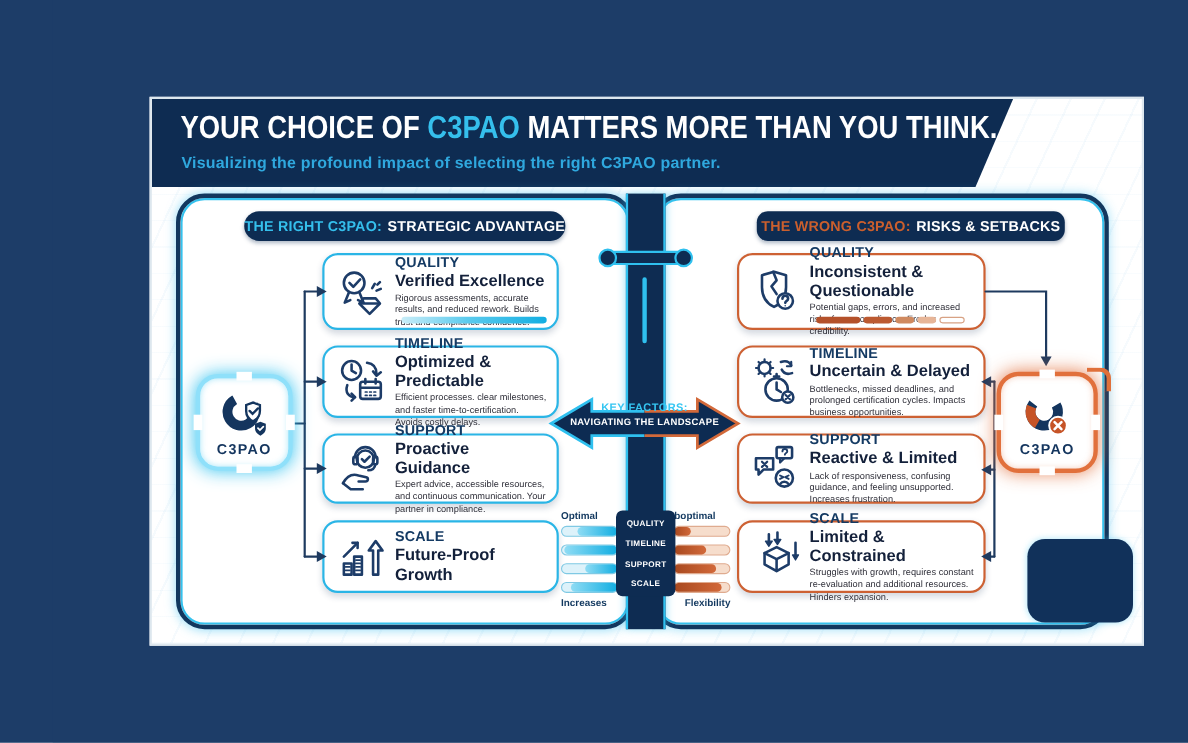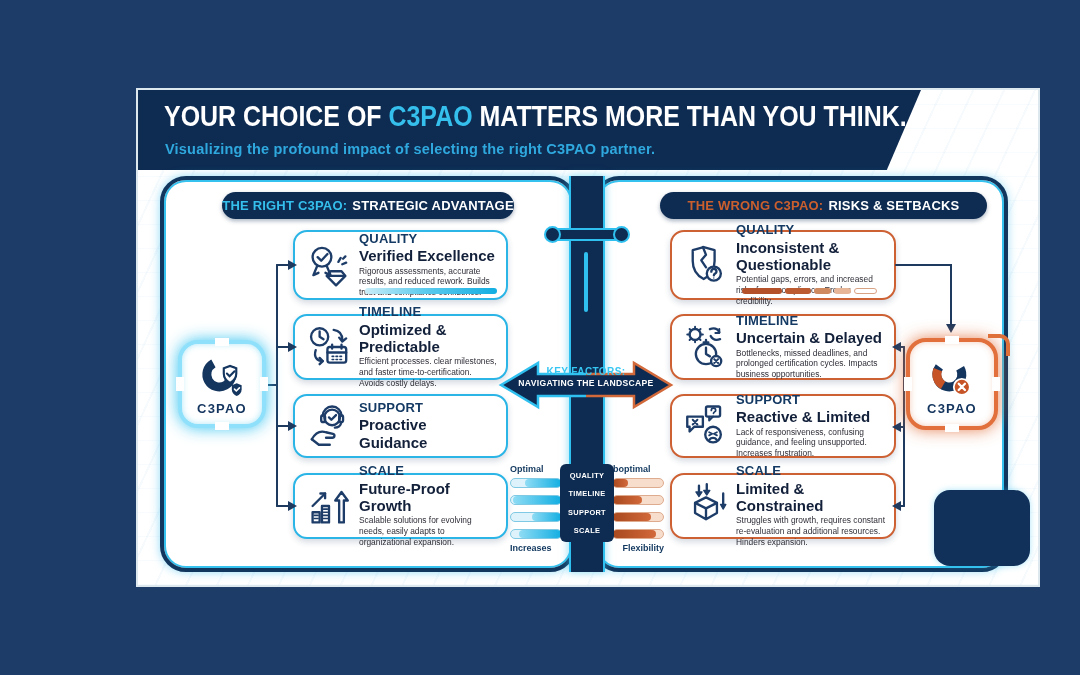--- a/index.html
+++ b/index.html
@@ -32,21 +32,21 @@
   .divider-handle::after{right:-10px;}
   .divider-inner{left:536px;top:252px;width:4px;height:60px;background:#2fc0ef;border-radius:2px;z-index:23;}
 
   
   .pill{height:27px;background:#0e2c52;border-radius:16px;display:flex;align-items:center;justify-content:center;gap:5px;
     font-size:13px;font-weight:bold;z-index:30;box-shadow:0 2px 4px rgba(10,40,80,.35);}
   .pill .hl{letter-spacing:.2px;}
   .pill .rest{color:#ffffff;letter-spacing:.2px;}
   .pill.left{left:174px;top:192px;width:292px;}
   .pill.left .hl{color:#35bfec;}
-  .pill.right{left:612px;top:192px;width:327px;}
+  .pill.right{left:640px;top:192px;width:280px;border-radius:10px;}
   .pill.right .hl{color:#cb5f2d;}
 
   
   .card{box-sizing:border-box;background:#ffffff;border-radius:14px;display:flex;align-items:center;padding:5px 8px;
     z-index:30;box-shadow:0 3px 6px rgba(20,50,90,.18);}
   .card.leftside{left:245px;width:215px;border:2.5px solid #2ab5e6;}
   .card.rightside{left:622px;width:226px;border:2.5px solid #cd6133;}
   .cicon{flex:0 0 52px;height:52px;display:flex;align-items:center;justify-content:center;}
   .ctext{flex:1;padding-left:4px;}
   .ctitle{font-size:13px;font-weight:bold;color:#143a63;letter-spacing:.2px;line-height:1.1;}
@@ -207,38 +207,38 @@
         <rect x="22" y="18" width="5" height="9" rx="2.5"></rect>
           <rect x="45" y="18" width="5" height="9" rx="2.5"></rect>
         <path d="M47.5 27 c0 5 -4 7 -8 7"></path>
         <path d="M10 49 c5 -9 12 -11 18 -9 l9 2 c3 .8 2.4 5 -.8 5 h-8"></path>
         <path d="M10 49 l9 7 h14"></path>
       </svg>
     </span>
     <div class="ctext">
       <div class="ctitle">SUPPORT</div>
       <div class="csub">Proactive Guidance</div>
+      <div class="cbody">Expert advice, accessible resources, and continuous communication. Your partner in compliance.</div>
     </div>
   </div>
 
   <div class="abs card leftside" style="top:473px;height:66px;">
     <span class="cicon">
       <svg class="icon" width="50" height="50" viewBox="0 0 64 64" fill="none" stroke="#1d3c68" stroke-width="3" stroke-linecap="round" stroke-linejoin="round">
         <rect x="11" y="40" width="9" height="13"></rect>
           <rect x="23" y="32" width="9" height="21"></rect>
         <path d="M13 44 h5 M13 48 h5 M25 36 h5 M25 40 h5 M25 44 h5 M25 48 h5" stroke-width="2"></path>
         <path d="M11 32 L27 16"></path>
           <path d="M21 16 h6 v6"></path>
         <path d="M40 25 l8 -11 8 11 h-5 v28 h-6 v-28 z"></path>
       </svg>
     </span>
     <div class="ctext">
       <div class="ctitle">SCALE</div>
       <div class="csub">Future-Proof Growth</div>
-      <div class="cbody">Scalable solutions for evolving needs, easily adapts to organizational expansion.</div>
     </div>
   </div>
 
   <div class="abs card rightside" style="top:230px;height:70px;">
     <span class="cicon">
       <svg class="icon" width="50" height="50" viewBox="0 0 64 64" fill="none" stroke="#1d3c68" stroke-width="3" stroke-linecap="round" stroke-linejoin="round">
         <path d="M15 13 l14 -4 14 4 v14 c0 12 -6 19 -14 23 -8 -4 -14 -11 -14 -23 z"></path>
         <path d="M28 9 l4 10 -6 7 6 9"></path>
         <circle cx="42" cy="43" r="9" fill="#ffffff"></circle>
         <path d="M38.8 40.5 c0 -2 1.5 -3.5 3.3 -3.5 s3.3 1.5 3.3 3.5 c0 2.4 -3.3 2.4 -3.3 4.7"></path>

